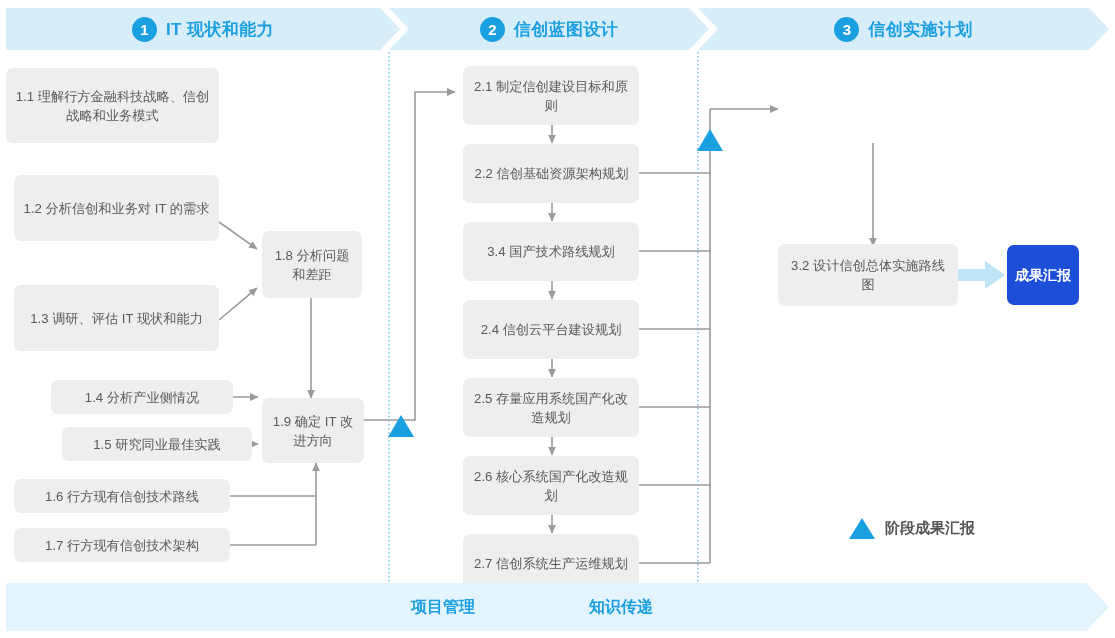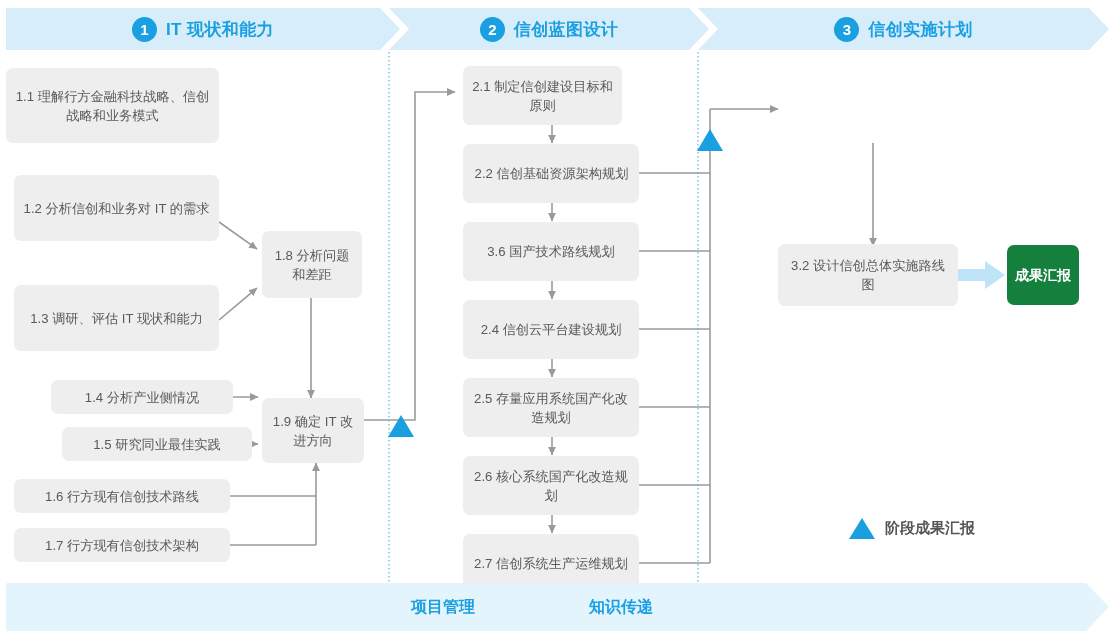--- a/index.html
+++ b/index.html
@@ -18,21 +18,21 @@
              text-align:center;flex:none;}
   .phase-title{color:#1a9fe0;font-size:17px;font-weight:bold;white-space:nowrap;
                letter-spacing:.4px;}
 
   
   .node{position:absolute;background:#eeeeee;border-radius:7px;
         color:#5a5a5a;font-size:13.2px;line-height:19px;
         display:flex;align-items:center;justify-content:center;
         text-align:center;padding:0 7px;box-sizing:border-box;}
 
-  .result-node{position:absolute;background:#15803d;border-radius:7px;
+  .result-node{position:absolute;background:#1d4ed8;border-radius:7px;
         color:#ffffff;font-size:14px;font-weight:bold;line-height:20px;
         display:flex;align-items:center;justify-content:center;text-align:center;}
 
   
   .legend{position:absolute;display:flex;align-items:center;gap:10px;}
   .legend-tri{width:0;height:0;border-left:13px solid transparent;
               border-right:13px solid transparent;border-bottom:21px solid #1a9fe0;}
   .legend-label{color:#555555;font-size:15px;font-weight:bold;}
 
   
@@ -143,23 +143,23 @@
   <div class="node" style="left:6px;top:68px;width:213px;height:75px;">1.1 理解行方金融科技战略、信创战略和业务模式</div>
   <div class="node" style="left:14px;top:175px;width:205px;height:66px;">1.2 分析信创和业务对 IT 的需求</div>
   <div class="node" style="left:14px;top:285px;width:205px;height:66px;">1.3 调研、评估 IT 现状和能力</div>
   <div class="node" style="left:14px;top:380px;width:182px;height:34px;margin-left:37px;">1.4 分析产业侧情况</div>
   <div class="node" style="left:14px;top:427px;width:190px;height:34px;margin-left:48px;">1.5 研究同业最佳实践</div>
   <div class="node" style="left:14px;top:479px;width:216px;height:34px;">1.6 行方现有信创技术路线</div>
   <div class="node" style="left:14px;top:528px;width:216px;height:34px;">1.7 行方现有信创技术架构</div>
   <div class="node" style="left:262px;top:231px;width:100px;height:67px;">1.8 分析问题和差距</div>
   <div class="node" style="left:262px;top:398px;width:102px;height:65px;">1.9 确定 IT 改进方向</div>
 
-  <div class="node" style="left:463px;top:66px;width:159px;height:59px;">2.1 制定信创建设目标和原则</div>
+  <div class="node" style="left:463px;top:66px;width:176px;height:59px;">2.1 制定信创建设目标和原则</div>
   <div class="node" style="left:463px;top:144px;width:176px;height:59px;padding-left:8px;">2.2 信创基础资源架构规划</div>
-  <div class="node" style="left:463px;top:222px;width:176px;height:59px;">3.6 国产技术路线规划</div>
+  <div class="node" style="left:463px;top:222px;width:176px;height:59px;">3.4 国产技术路线规划</div>
   <div class="node" style="left:463px;top:300px;width:176px;height:59px;">2.4 信创云平台建设规划</div>
   <div class="node" style="left:463px;top:378px;width:176px;height:59px;">2.5 存量应用系统国产化改造规划</div>
   <div class="node" style="left:463px;top:456px;width:176px;height:59px;">2.6 核心系统国产化改造规划</div>
   <div class="node" style="left:463px;top:534px;width:176px;height:59px;">2.7 信创系统生产运维规划</div>
 
   <div class="node" style="left:778px;top:244px;width:180px;height:62px;">3.2 设计信创总体实施路线图</div>
 
   <div class="result-node" style="left:1007px;top:245px;width:72px;height:60px;">成果汇报</div>
 
   <div class="legend" style="left:849px;top:518px;">

